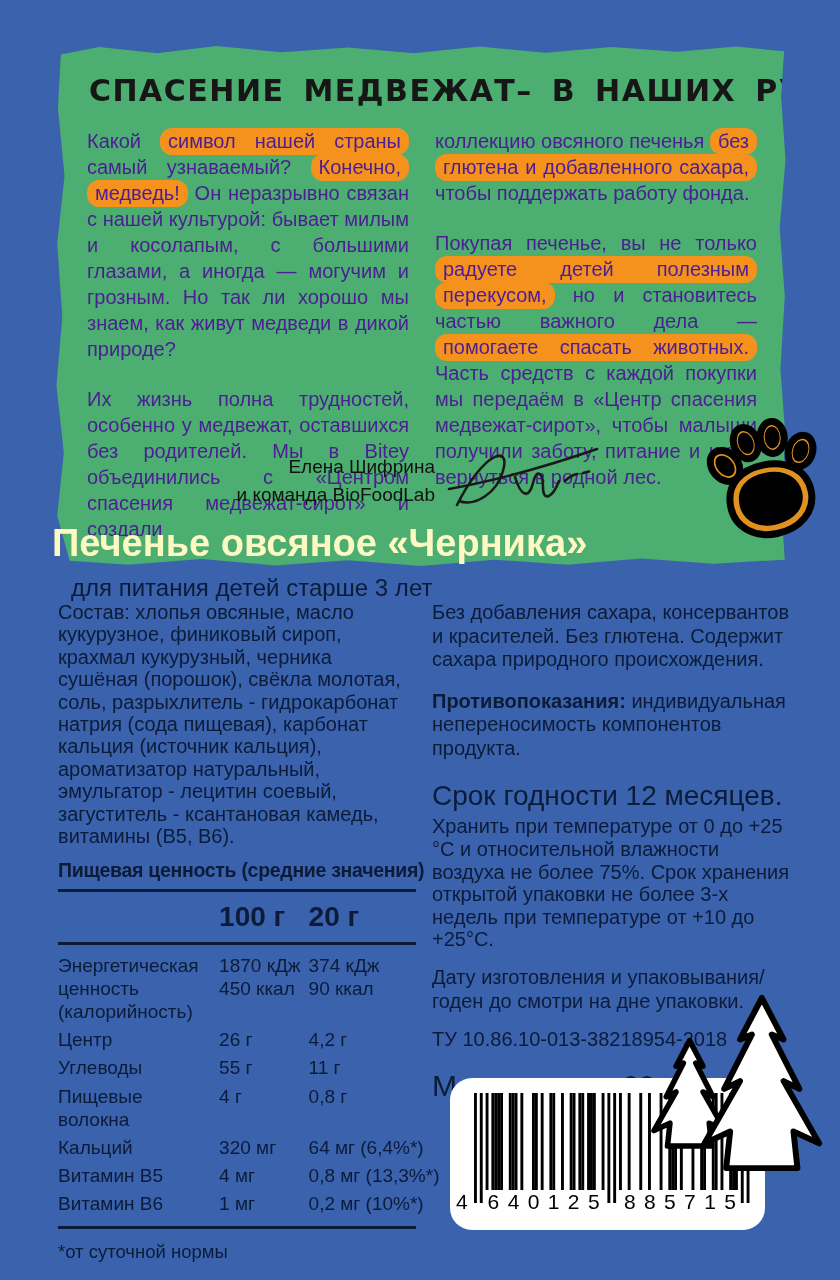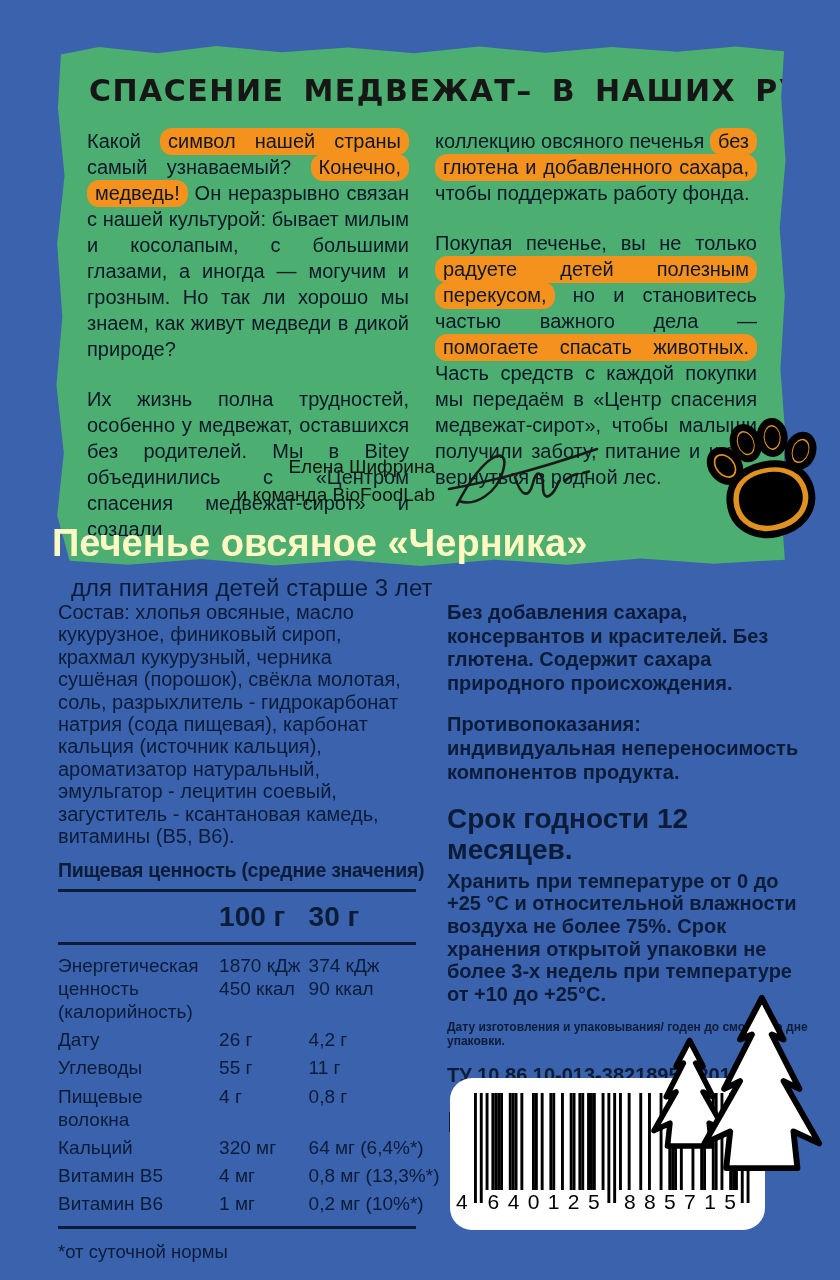--- a/index.html
+++ b/index.html
@@ -16,49 +16,49 @@
     clip-path:polygon(0.8% 1.8%,6% 0.4%,14% 1.6%,22% 0.2%,31% 1.4%,40% 0.5%,49% 1.6%,58% 0.3%,67% 1.5%,76% 0.4%,85% 1.3%,93% 0.3%,99.6% 1.2%,99.2% 10%,99.8% 22%,99% 35%,99.7% 48%,99.1% 62%,99.8% 75%,99.2% 88%,99.7% 98.4%,90% 99.2%,80% 98.2%,70% 99.4%,60% 98.4%,50% 99.6%,40% 98.5%,30% 99.5%,20% 98.3%,10% 99.4%,2% 98.6%,0.3% 90%,1.2% 78%,0.2% 65%,1% 52%,0.3% 38%,1.3% 25%,0.4% 12%);
   }
   .panel-inner{padding:26px 30px 0 32px;}
   .campaign-title{
     margin:2px 0 20px 2px;
     font-family:"DejaVu Sans",sans-serif;
     font-size:30px;font-weight:900;letter-spacing:1.5px;word-spacing:7px;
     color:#161616;white-space:nowrap;
   }
   .cols{display:flex;gap:26px;}
-  .col{flex:1;font-size:20px;line-height:1.3;text-align:justify;color:#0f172a;}
+  .col{flex:1;font-size:20px;line-height:1.3;text-align:justify;color:#4c1d95;}
   .col p{margin:0 0 24px;}
   .hl{
     background:#f5921e;border-radius:12px;padding:2px 8px 3px;
     box-decoration-break:clone;-webkit-box-decoration-break:clone;
   }
   .sig-row{position:absolute;left:150px;top:396px;display:flex;align-items:center;gap:10px;}
   .sig-text{text-align:right;font-size:19px;line-height:1.45;color:#121212;width:230px;}
   .paw{position:absolute;left:702px;top:417px;width:130px;height:127px;transform:rotate(-12deg);z-index:6;}
   .product-title{position:absolute;left:52px;top:522px;font-size:38px;font-weight:bold;color:#fef9c3;margin:0;}
   .age-note{position:absolute;left:65px;top:568px;font-size:24px;font-weight:normal;color:#0c1c38;margin:6px;}
   .info-left{position:absolute;left:58px;top:601px;width:358px;color:#0c1c38;}
-  .info-right{position:absolute;left:447px;top:601px;width:362px;color:#0c1c38;font-weight:bold;}
+  .info-right{position:absolute;left:432px;top:601px;width:362px;color:#0c1c38;}
   .info-left p,.info-right p{margin:0;}
   .composition{font-size:20px;line-height:1.12;margin-bottom:12px !important;}
   .ntable{margin-top:10px;}
   .ntitle{font-size:19.5px;font-weight:bold;letter-spacing:-0.3px;white-space:nowrap;
     padding-bottom:7px;border-bottom:3.5px solid #0c1c38;}
   .ngrid{display:grid;grid-template-columns:45% 25% 30%;}
   .nheads{font-size:28px;font-weight:bold;padding:9px 0;border-bottom:3px solid #0c1c38;}
   .nrows{padding:6px 0 8px;border-bottom:3px solid #0c1c38;}
   .nrow{display:grid;grid-template-columns:45% 25% 30%;font-size:19px;line-height:1.22;padding:2.5px 0;}
   .ncell.c1,.ncell.c2{white-space:nowrap;}
   .nfoot{font-size:18.5px;padding-top:12px;}
   .claims{font-size:20px;line-height:1.18;margin-bottom:18px !important;}
   .contra{font-size:20px;line-height:1.18;margin-bottom:20px !important;}
   .shelf-title{font-size:28px;line-height:1.1;margin-bottom:4px !important;}
   .storage{font-size:20px;line-height:1.13;}
-  .date-note{font-size:12px;line-height:1.18;margin-top:15px !important;}
+  .date-note{font-size:20px;line-height:1.18;margin-top:15px !important;}
   .tu{font-size:20px;margin-top:15px !important;}
   .net-weight{font-size:30px;margin-top:18px !important;}
   
   .barcode-box{
     position:absolute;left:450px;top:1078px;width:315px;height:152px;
     background:#ffffff;border-radius:22px;z-index:3;
   }
   .barcode-box svg{display:block;margin:15px auto 0;}
   .trees{position:absolute;left:645px;top:990px;width:198px;height:188px;z-index:5;}
 </style>
@@ -116,30 +116,30 @@
 <h2 class="product-title">Печенье овсяное «Черника»</h2>
 <p class="age-note">для питания детей старше 3 лет</p>
 
 <div class="info-left">
   <p class="composition">Состав: хлопья овсяные, масло кукурузное, финиковый сироп, крахмал кукурузный, черника сушёная (порошок), свёкла молотая, соль, разрыхлитель - гидрокарбонат натрия (сода пищевая), карбонат кальция (источник кальция), ароматизатор натуральный, эмульгатор - лецитин соевый, загуститель - ксантановая камедь, витамины (B5, B6).</p>
   <div class="ntable">
     <div class="ntitle">Пищевая ценность (средние значения)</div>
     <div class="ngrid nheads">
       <div class="ncell"></div>
       <div class="ncell">100 г</div>
-      <div class="ncell">30 г</div>
+      <div class="ncell">20 г</div>
     </div>
     <div class="nrows">
         <div class="nrow">
           <div class="ncell c0">Энергетическая<br>ценность<br>(калорийность)</div>
           <div class="ncell c1">1870 кДж<br>450 ккал</div>
           <div class="ncell c2">374 кДж<br>90 ккал</div>
         </div>
         <div class="nrow">
-          <div class="ncell c0">Дату</div>
+          <div class="ncell c0">Центр</div>
           <div class="ncell c1">26 г</div>
           <div class="ncell c2">4,2 г</div>
         </div>
         <div class="nrow">
           <div class="ncell c0">Углеводы</div>
           <div class="ncell c1">55 г</div>
           <div class="ncell c2">11 г</div>
         </div>
         <div class="nrow">
           <div class="ncell c0">Пищевые волокна</div>

